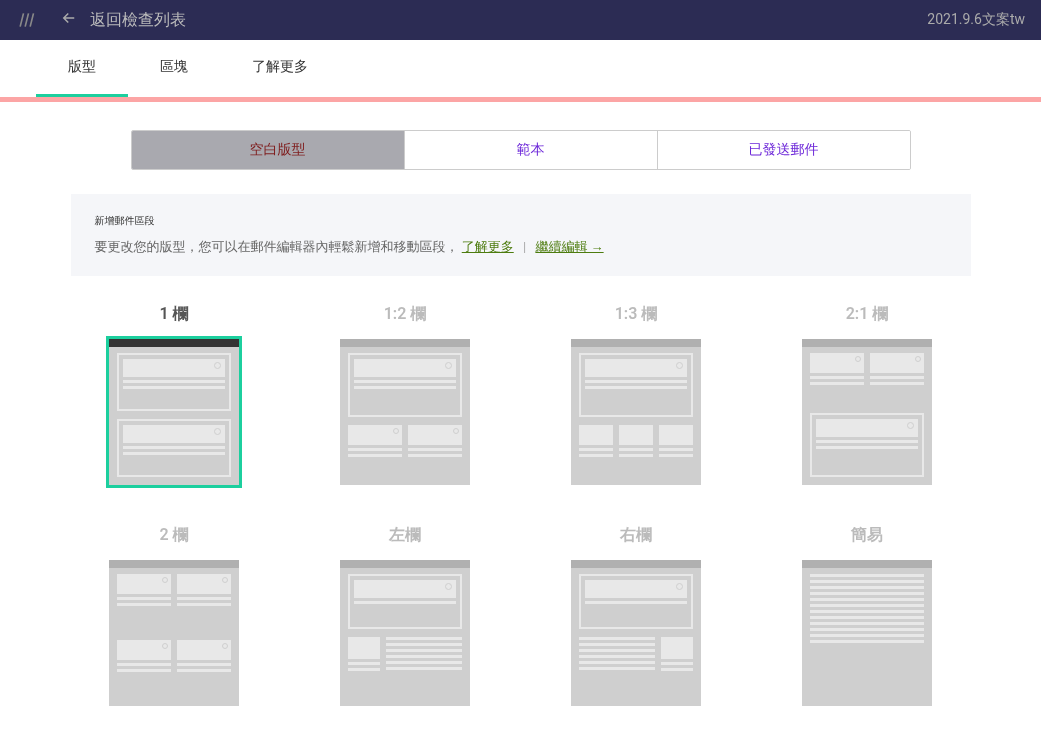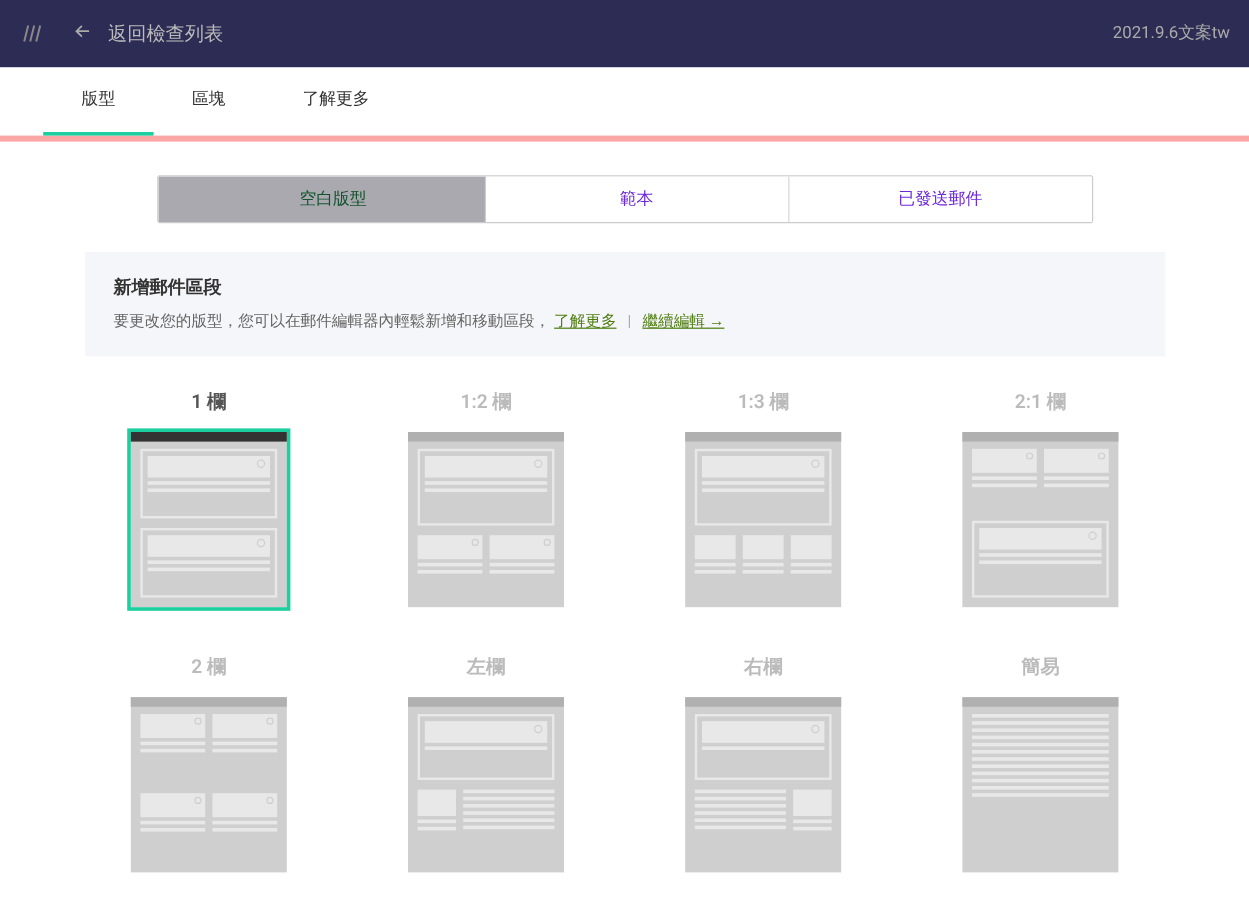--- a/index.html
+++ b/index.html
@@ -1,36 +1,36 @@
 <!DOCTYPE html>
 <html><head>
 <meta charset="utf-8">
 <style>
 * { box-sizing: border-box; margin: 0; padding: 0; }
 body { font-family: -apple-system, BlinkMacSystemFont, "Segoe UI", Roboto, sans-serif; background: #fff; color: #333; }
 
-.topbar { background: #2c2c54; height: 56px; display: flex; align-items: center; padding: 0 16px; color: #ccc; }
+.topbar { background: #2c2c54; height: 40px; display: flex; align-items: center; padding: 0 16px; color: #ccc; }
 .topbar-logo { width: 20px; height: 20px; margin-right: 24px; }
 .topbar-back { display: flex; align-items: center; gap: 12px; cursor: pointer; color: #bbb; }
 .topbar-back svg { width: 18px; height: 18px; }
 .topbar-title { margin-left: auto; color: #aaa; font-size: 14px; }
 
 .tabs { display: flex; border-bottom: 5px solid #fca5a5; padding-left: 36px; }
 .tab { padding: 18px 32px; font-size: 14px; color: #333; cursor: pointer; border-bottom: 3px solid transparent; }
 .tab.active { color: #333; font-weight: 500; border-bottom: 3px solid #1ccf9e; }
 
 .content { max-width: 980px; margin: 0 auto; padding: 28px 40px; }
 
 .segmented { display: flex; border: 1px solid #ccc; border-radius: 2px; overflow: hidden; margin: 0 auto 24px; max-width: 780px; }
 .seg-btn { flex: 1; text-align: center; padding: 10px 0; font-size: 14px; cursor: pointer; background: #fff; color: #6d28d9; border-right: 1px solid #ccc; }
 .seg-btn:last-child { border-right: none; }
-.seg-btn.active { background: #a9a9af; color: #14532d; padding-left: 20px; }
+.seg-btn.active { background: #a9a9af; color: #7f1d1d; padding-left: 20px; }
 
 .notice { background: #f5f6f9; padding: 20px 24px; margin-bottom: 28px; }
-.notice-title { font-size: 15px; font-weight: 700; color: #333; margin-bottom: 10px; }
+.notice-title { font-size: 10px; font-weight: 400; color: #333; margin-bottom: 10px; }
 .notice-text { font-size: 13px; color: #666; }
 .notice-text a { color: #4d7c0f; text-decoration: underline; cursor: pointer; }
 .notice-sep { margin: 0 6px; color: #aaa; }
 
 .grid { display: grid; grid-template-columns: repeat(4, 1fr); gap: 40px 24px; }
 .card { text-align: center; }
 .card-label { font-size: 16px; font-weight: 600; color: #bbb; margin-bottom: 14px; }
 .card.selected .card-label { color: #555; }
 .card-thumb { width: 130px; height: 146px; margin: 0 auto; cursor: pointer; position: relative; }
 .card.selected .card-thumb { outline: 3px solid #1ccf9e; }

